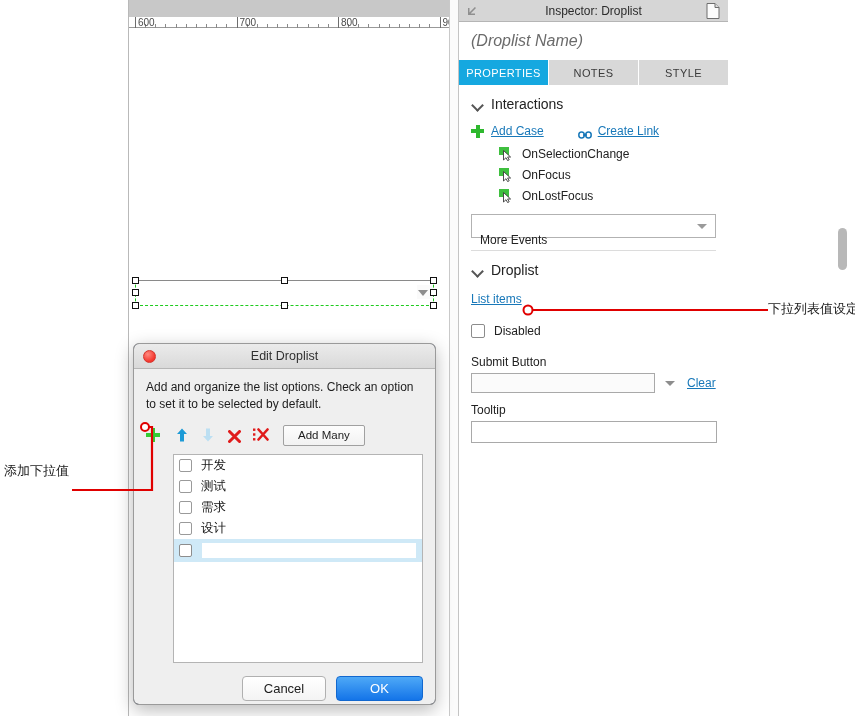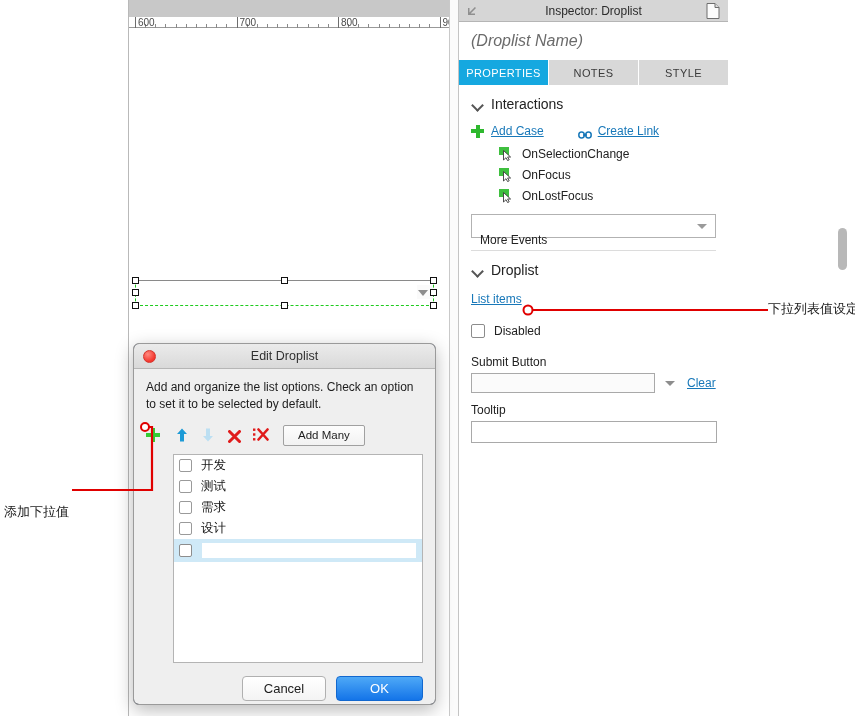--- a/index.html
+++ b/index.html
@@ -396,16 +396,16 @@
 
   <svg class="anno-svg">
 
     <path d="M72 490 H152 V427 H146" fill="none" stroke="#e00000" stroke-width="2.2"></path>
     <circle cx="145" cy="427" r="4" fill="#ffffff" stroke="#e00000" stroke-width="2"></circle>
 
     <path d="M531 310 H768" fill="none" stroke="#e00000" stroke-width="2.2"></path>
     <circle cx="528" cy="310" r="4.5" fill="#ffffff" stroke="#e00000" stroke-width="2"></circle>
   </svg>
 
-  <span class="anno-text" style="left:4px; top:503px;">添加下拉值</span>
+  <span class="anno-text" style="left:4px; top:462px;">添加下拉值</span>
   <span class="anno-text" style="left:768px; top:300px;">下拉列表值设定</span>
 
 </div>
 
 </body></html>

